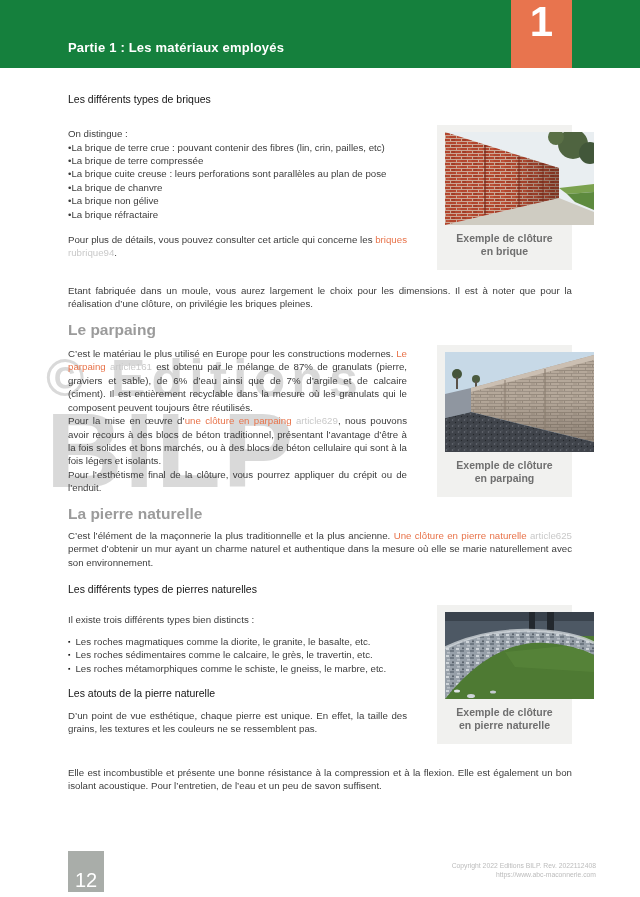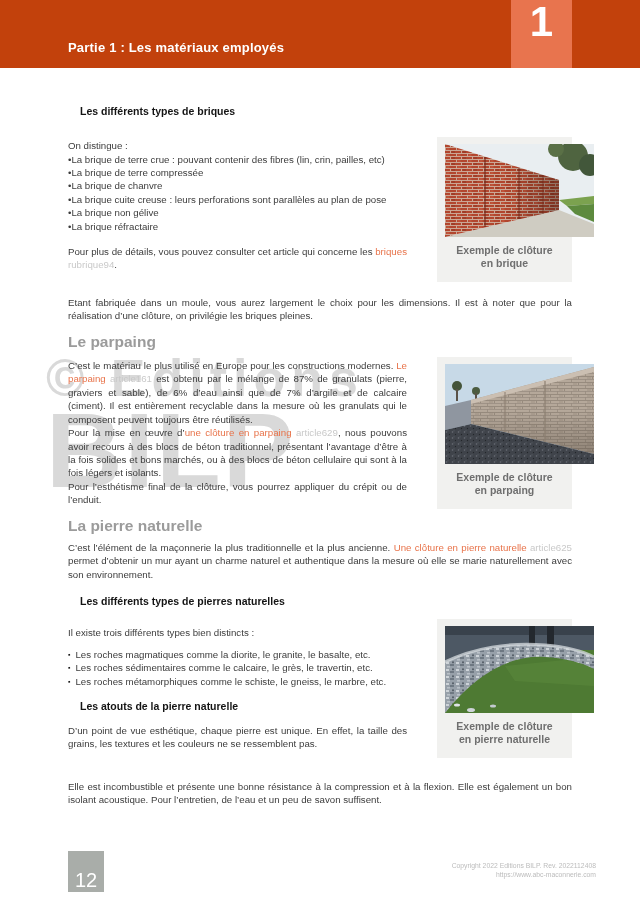--- a/index.html
+++ b/index.html
@@ -2,38 +2,38 @@
 <html><head>
 <meta charset="utf-8">
 <style>
   html,body { margin:0; padding:0; background:#ffffff; }
   .page {
     position:relative; width:640px; height:897px; overflow:hidden; background:#ffffff;
     font-family:"Liberation Sans", sans-serif; color:#3c3c3c;
   }
 
   
-  .topbar { position:absolute; top:0; left:0; width:640px; height:68px; background:#c2410c; z-index:4; }
+  .topbar { position:absolute; top:0; left:0; width:640px; height:68px; background:#15803d; z-index:4; }
   .topbar-title { position:absolute; left:68px; bottom:13px; color:#ffffff; font-weight:bold; font-size:13px; letter-spacing:.2px; }
   .chapter-box { position:absolute; left:511px; top:0; width:61px; height:68px; background:#e8744e;
                  color:#ffffff; font-weight:bold; font-size:42px; line-height:1.05;
                  display:flex; justify-content:center; align-items:flex-start; }
 
   
   .watermark { position:absolute; left:46px; top:352px; z-index:2; pointer-events:none;
                color:rgba(160,160,160,0.40); font-weight:bold; white-space:nowrap; }
   .wm1 { display:block; font-size:52px; line-height:1.0; letter-spacing:6px; }
   .wm2 { display:block; font-size:106px; line-height:0.88; letter-spacing:2px; }
 
   
   .content { position:relative; width:640px; box-sizing:border-box; padding:93px 68px 0 68px; }
   .txt { position:relative; z-index:3; }
   p, .li, .intro { font-size:9.7px; line-height:13.4px; margin:0; }
   .justify { text-align:justify; }
-  .subtitle { font-size:10.5px; font-weight:bold; color:#141414; margin:12px; position:relative; z-index:3; }
+  .subtitle { font-size:10.5px; font-weight:normal; color:#141414; margin:0; position:relative; z-index:3; }
   .section-heading { font-size:15.5px; font-weight:bold; color:#9b9b9b; margin:0; position:relative; z-index:3; }
   .link { color:#e8734a; }
   .ref { color:#c9c9c9; }
   .row { display:flex; align-items:center; }
   .col-text { width:339px; }
   .sq { display:inline-block; font-size:7px; vertical-align:1px; margin-right:5px; color:#1a1a1a; }
 
   
   .card { width:135px; box-sizing:border-box; background:#f1f1ef; padding:7px 8px 12px 8px;
           position:relative; z-index:1; margin-left:auto; }
@@ -68,22 +68,22 @@
   <div class="content">
 
     <h3 class="subtitle">Les différents types de briques</h3>
 
     <div class="row mt12">
       <div class="col-text txt">
         <div class="intro">On distingue :</div>
         <div>
           <div class="li"><span>•</span><span>La brique de terre crue : pouvant contenir des fibres (lin, crin, pailles, etc)</span></div>
           <div class="li"><span>•</span><span>La brique de terre compressée</span></div>
+          <div class="li"><span>•</span><span>La brique cuite creuse : leurs perforations sont parallèles au plan de pose</span></div>
           <div class="li"><span>•</span><span>La brique de chanvre</span></div>
-          <div class="li"><span>•</span><span>La brique cuite creuse : leurs perforations sont parallèles au plan de pose</span></div>
           <div class="li"><span>•</span><span>La brique non gélive</span></div>
           <div class="li"><span>•</span><span>La brique réfractaire</span></div>
         </div>
         <p class="justify mt12"><span>Pour plus de détails, vous pouvez consulter cet article qui concerne les </span><span class="link">briques</span><span class="ref"> rubrique94</span><span>.</span></p>
       </div>
 
       <div class="card mt8">
         <svg class="photo" viewBox="0 0 149 93" preserveAspectRatio="none">
           <defs>
             <pattern id="p-bricks" width="11" height="6" patternUnits="userSpaceOnUse">

